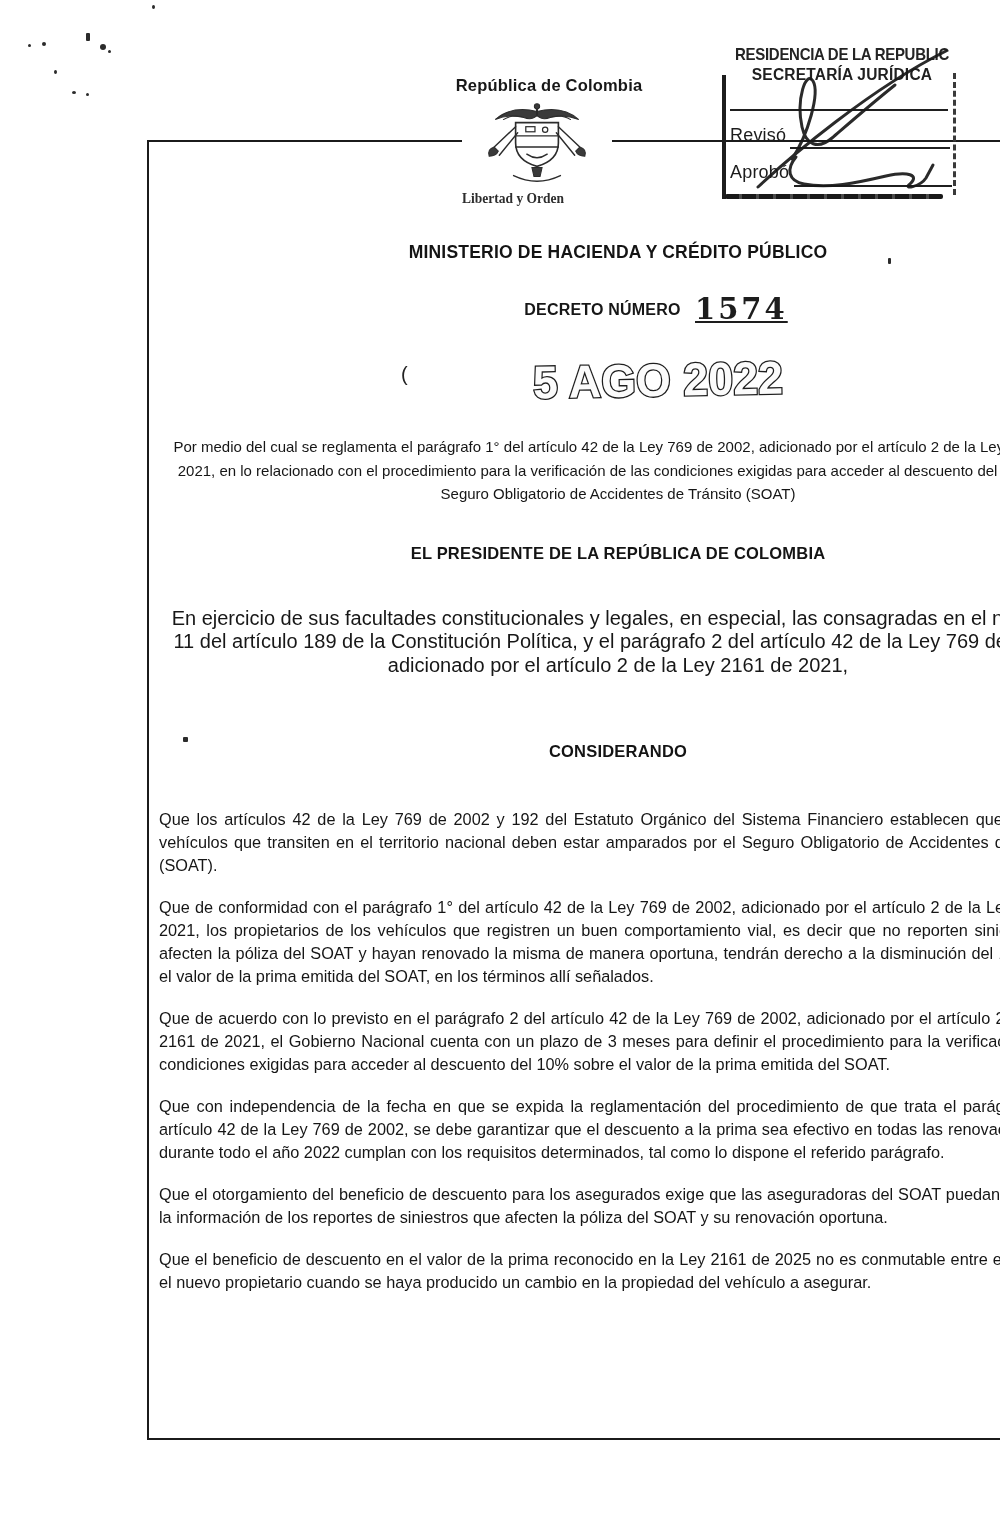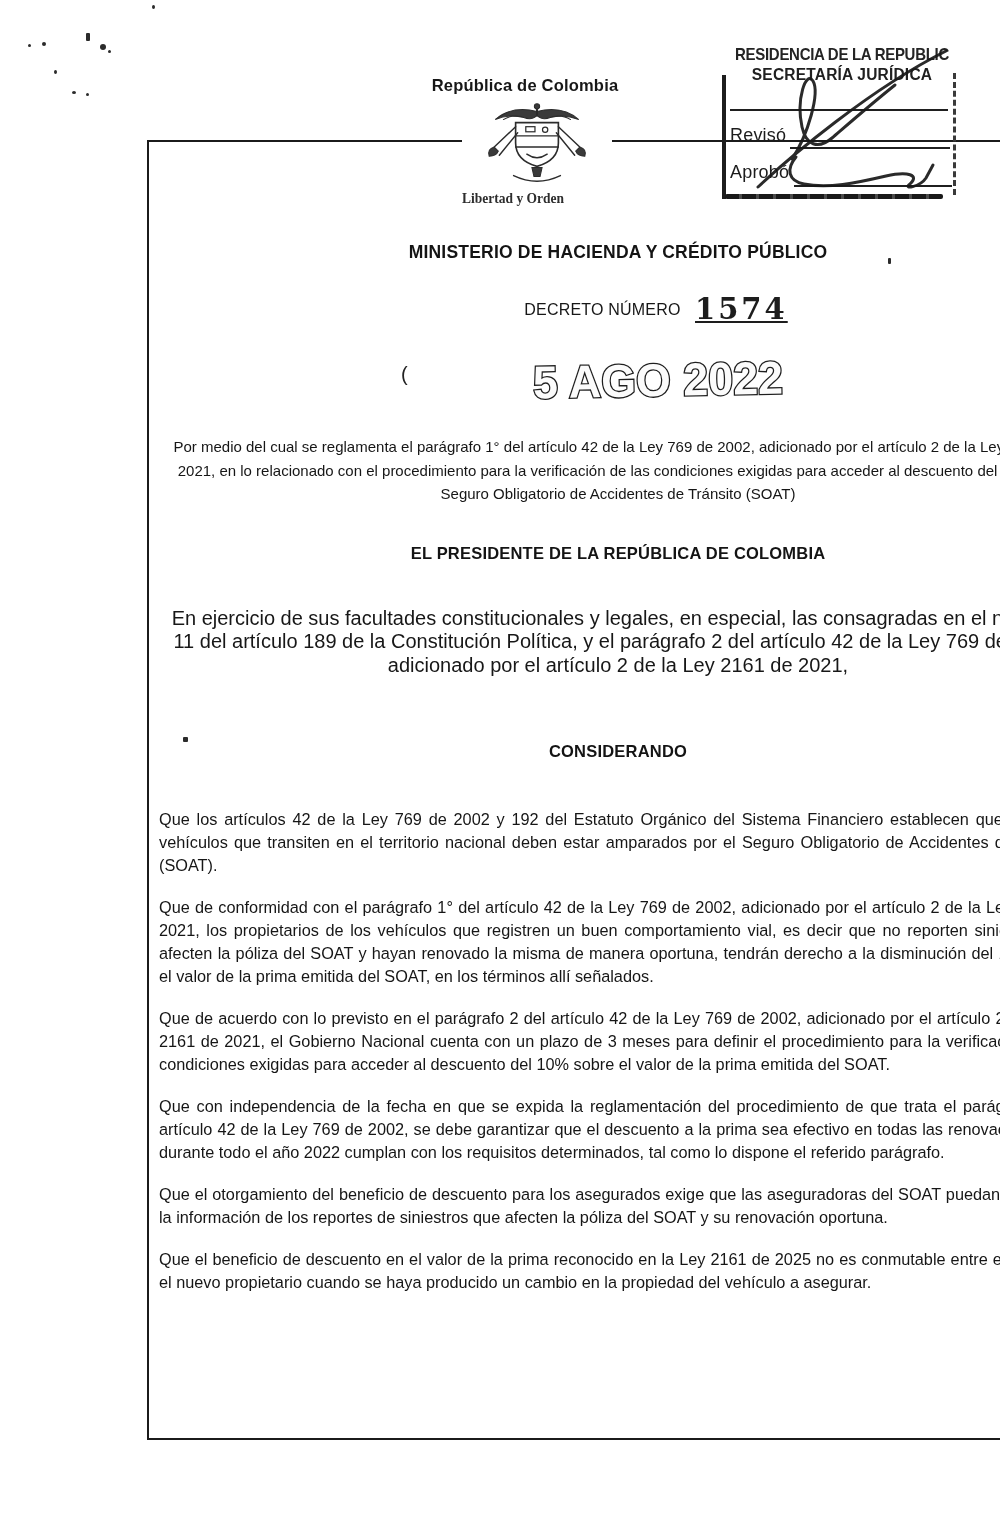--- a/index.html
+++ b/index.html
@@ -6,21 +6,21 @@
   .scan{
     position:relative;width:1000px;height:1536px;margin:0 auto;
     background:#ffffff;overflow:hidden;
     font-family:"Liberation Sans", sans-serif;color:#171717;
   }
   
   .speck{position:absolute;background:#2b2b2b;border-radius:50%;}
 
   
   .rep-title{
-    position:absolute;top:76px;left:130px;width:790px;text-align:center;
+    position:absolute;top:76px;left:154px;width:790px;text-align:center;
     font-size:16.5px;font-weight:bold;letter-spacing:.2px;
   }
   .emblem{
     position:absolute;top:98px;left:462px;width:150px;
     background:#fff;z-index:3;
   }
   .emblem svg{display:block;margin:0 auto;}
   .motto{
     font-family:"Liberation Serif", serif;font-weight:bold;font-size:13.5px;
     color:#2d2d2d;margin-top:1px;transform:scaleY(1.08);
@@ -61,21 +61,21 @@
     background:transparent;z-index:1;
   }
   .ministry{
     margin:100px 0 0;text-align:center;font-size:17.5px;font-weight:bold;
     letter-spacing:.2px;color:#141414;
   }
   .decree-line{
     margin-top:30px;text-align:center;position:relative;left:38px;
     white-space:nowrap;
   }
-  .decree-label{font-size:16px;font-weight:normal;letter-spacing:.2px;vertical-align:middle;}
+  .decree-label{font-size:16px;font-weight:bold;letter-spacing:.2px;vertical-align:middle;}
   .decree-num{
     font-family:"DejaVu Serif", serif;font-size:29px;font-weight:600;
     letter-spacing:3px;margin-left:10px;position:relative;top:-1px;color:#1d1d1d;
     vertical-align:middle;
     text-decoration:underline;
   }
   .date-line{position:relative;height:58px;margin-top:26px;}
   .paren{position:absolute;left:242px;top:10px;font-size:20px;color:#222;}
   .date-svg{display:block;margin:0 auto;position:relative;left:40px;transform:rotate(-1.2deg);}
   .date-text{

